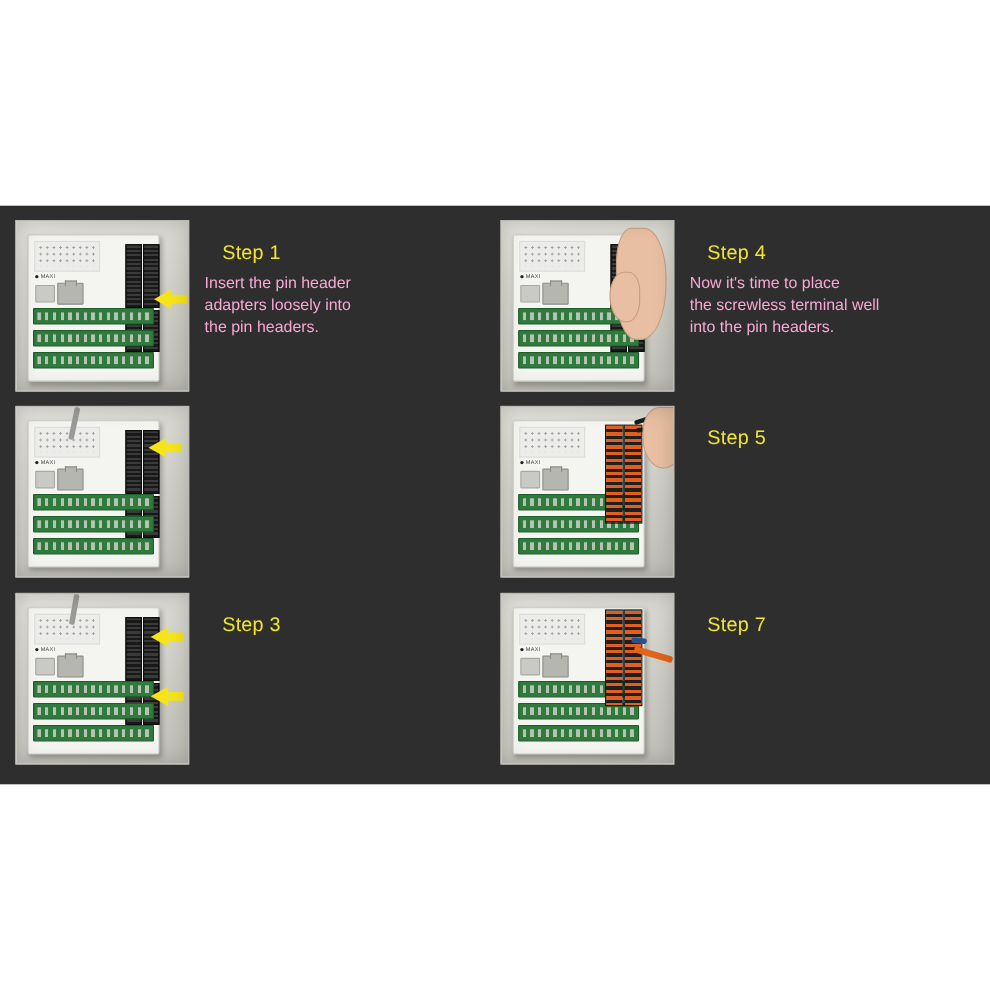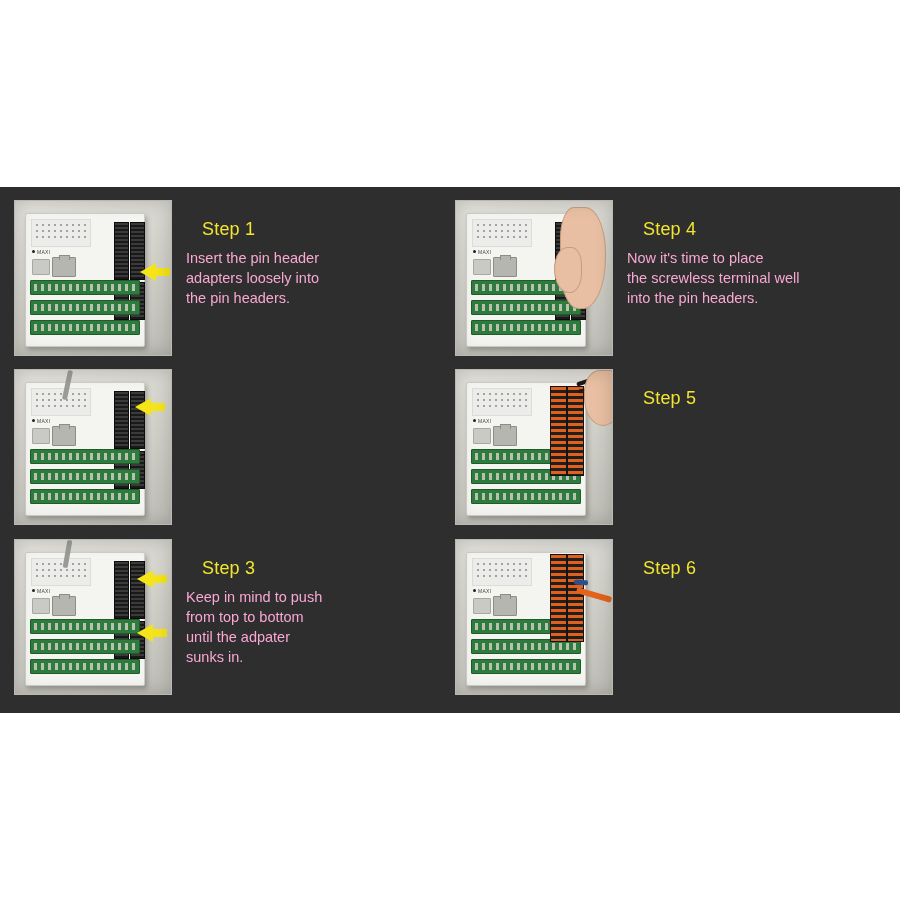--- a/index.html
+++ b/index.html
@@ -337,24 +337,20 @@
           <div class="arrow" style="left:122px; top:30px;">
               <span class="tail"></span>
             </div>
           <div class="arrow" style="left:122px; top:84px;">
               <span class="tail"></span>
             </div>
           <div class="edge-vignette"></div>
         </div>
         <div class="steptext">
           <p class="steptitle">Step 3</p>
-          <p class="stepbody">Keep in mind to push
-from top to bottom
-until the adpater
-sunks in.</p>
         </div>
       </div>
 
       <div class="step">
         <div class="photo">
           <div class="bg"></div>
           <div class="board">
             <div class="topstrip"></div>
             <div class="dots"></div>
             <div class="dot-led"></div>
@@ -365,19 +361,19 @@
             <div class="greenbar gb2"></div>
             <div class="greenbar gb3"></div>
           </div>
           <div class="orangeblk" style="left:94px; top:14px; width:15px; height:86px;"></div>
           <div class="orangeblk" style="left:111px; top:14px; width:15px; height:86px;"></div>
           <div class="wire" style="left:120px; top:52px; width:36px; height:6px; background:#e2631c; transform:rotate(16deg);"></div>
           <div class="wire" style="left:118px; top:40px; width:14px; height:5px; background:#2d4f8e; transform:rotate(4deg);"></div>
           <div class="edge-vignette"></div>
         </div>
         <div class="steptext">
-          <p class="steptitle">Step 6</p>
+          <p class="steptitle">Step 7</p>
         </div>
       </div>
 
     </div>
   </div>
 </div>
 
 </body></html>

